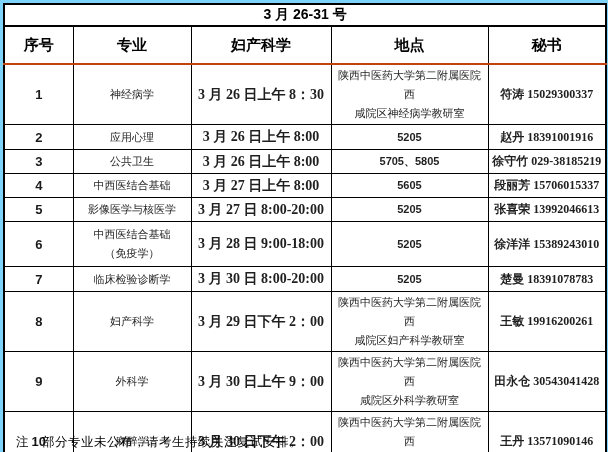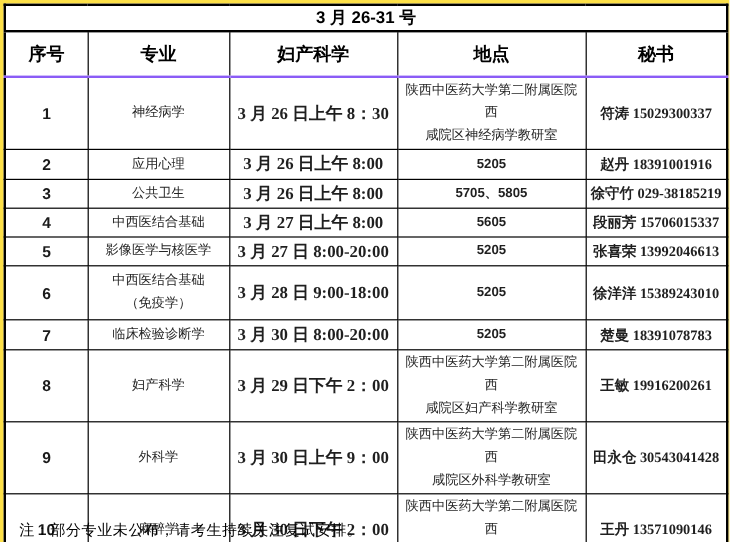--- a/index.html
+++ b/index.html
@@ -3,21 +3,21 @@
 <meta charset="utf-8">
 <style>
   * { margin: 0; padding: 0; box-sizing: border-box; }
   html, body {
     width: 608px; height: 452px;
     background: #ffffff;
     font-family: "Liberation Serif", "DejaVu Serif", serif;
     color: #111;
     overflow: hidden;
   }
-  .sheet { position: relative; width: 608px; height: 452px; background: #fde047; }
+  .sheet { position: relative; width: 608px; height: 452px; background: #7dd3fc; }
 
   table.schedule {
     position: absolute; left: 3px; top: 3px;
     width: 602px;
     border-collapse: collapse;
     table-layout: fixed;
     background: #fff;
   }
   table.schedule td, table.schedule th {
     border: 1px solid #000;
@@ -28,21 +28,21 @@
   }
   table.schedule { border: 2px solid #000; }
   tr.title-row th {
     font-family: "Liberation Sans", "DejaVu Sans", sans-serif;
     font-weight: bold; font-size: 14px; color: #000;
     border-bottom: 2px solid #000;
   }
   tr.header-row th {
     font-family: "Liberation Sans", "DejaVu Sans", sans-serif;
     font-weight: bold; font-size: 15px; color: #000;
-    border-bottom: 2px solid #8b5cf6;
+    border-bottom: 2px solid #c2410c;
     margin-top: 48px;
   }
   td.no {
     font-family: "Liberation Sans", "DejaVu Sans", sans-serif;
     font-weight: bold; font-size: 13px; color: #1a1a1a;
   }
   td.major {
     font-size: 11px; color: #262626;
     white-space: pre-line; line-height: 19px;
   }

